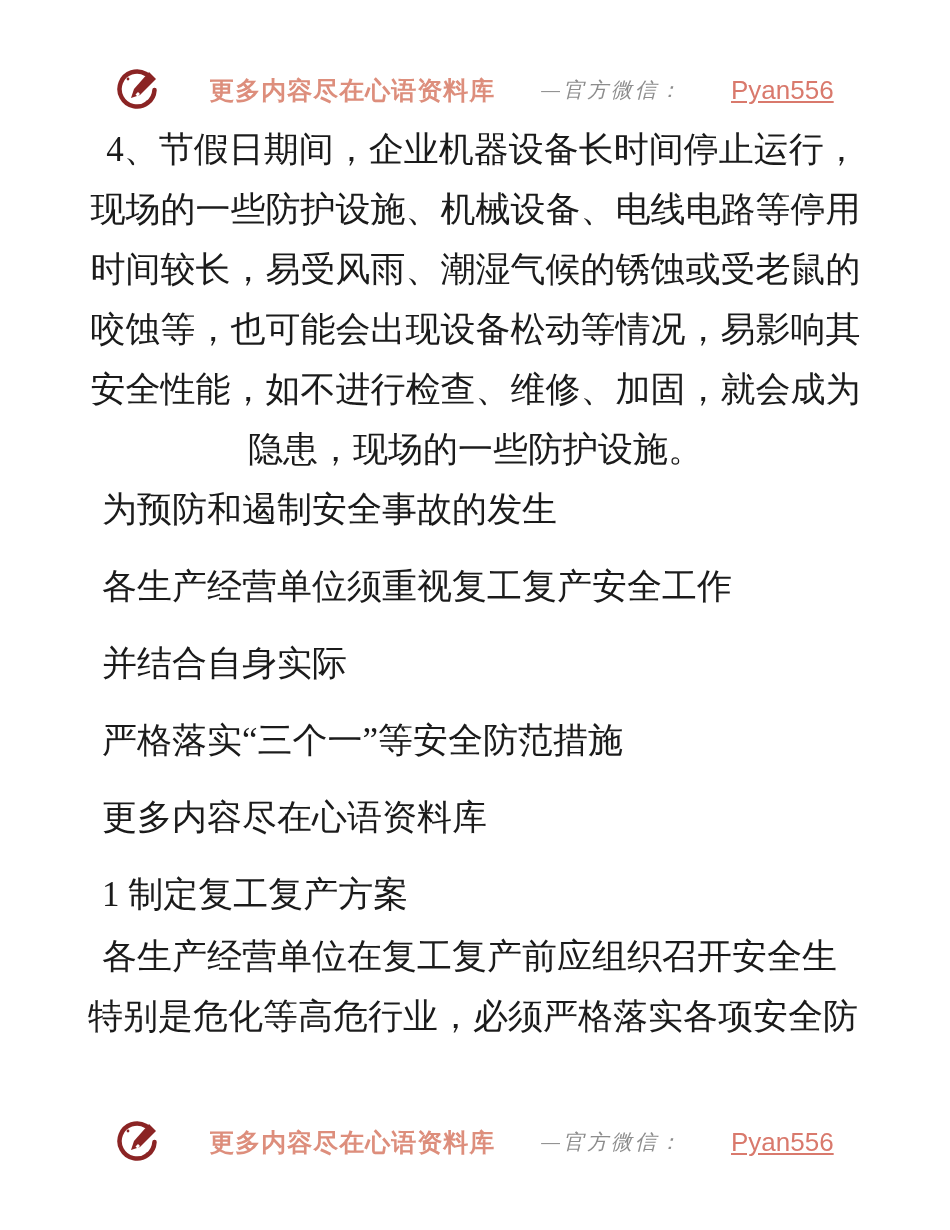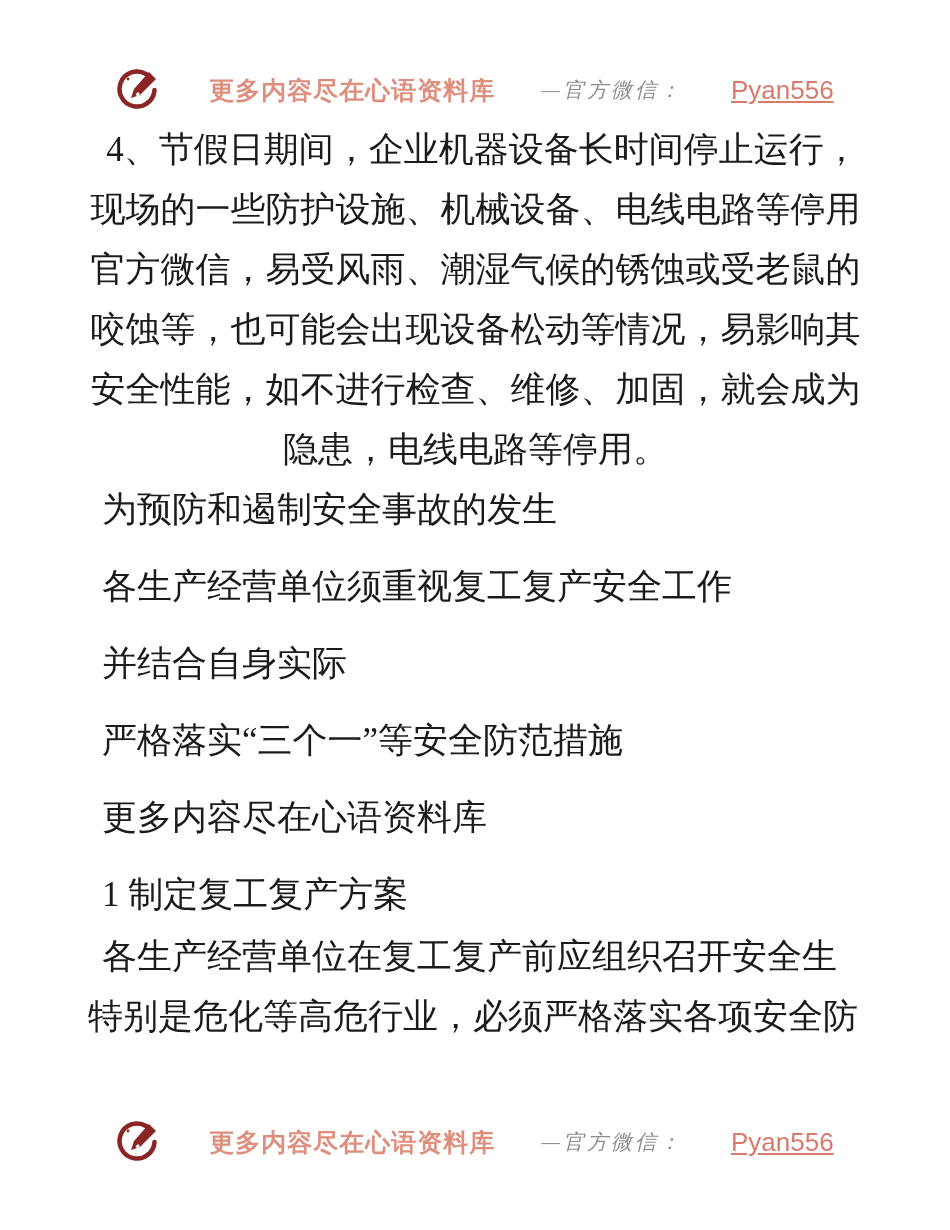--- a/index.html
+++ b/index.html
@@ -100,24 +100,24 @@
     <span class="wm-brand">更多内容尽在心语资料库</span>
     <span class="wm-label">—官方微信：</span>
     <span class="wm-id">Pyan556</span>
   </div>
 
   <div class="doc-body">
 
     <p class="para tight">
       <span class="line">4、节假日期间，企业机器设备长时间停止运行，</span>
       <span class="line">现场的一些防护设施、机械设备、电线电路等停用</span>
-      <span class="line">官方微信，易受风雨、潮湿气候的锈蚀或受老鼠的</span>
+      <span class="line">时间较长，易受风雨、潮湿气候的锈蚀或受老鼠的</span>
       <span class="line">咬蚀等，也可能会出现设备松动等情况，易影响其</span>
       <span class="line">安全性能，如不进行检查、维修、加固，就会成为</span>
-      <span class="line">隐患，电线电路等停用。</span>
+      <span class="line">隐患，现场的一些防护设施。</span>
     </p>
 
     <p class="para">
       <span class="line">为预防和遏制安全事故的发生</span>
     </p>
 
     <p class="para">
       <span class="line">各生产经营单位须重视复工复产安全工作</span>
     </p>
 

